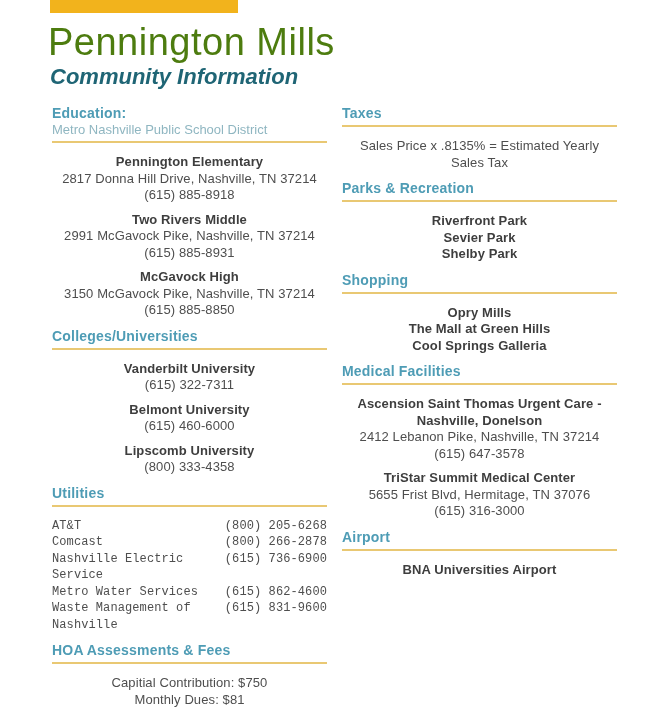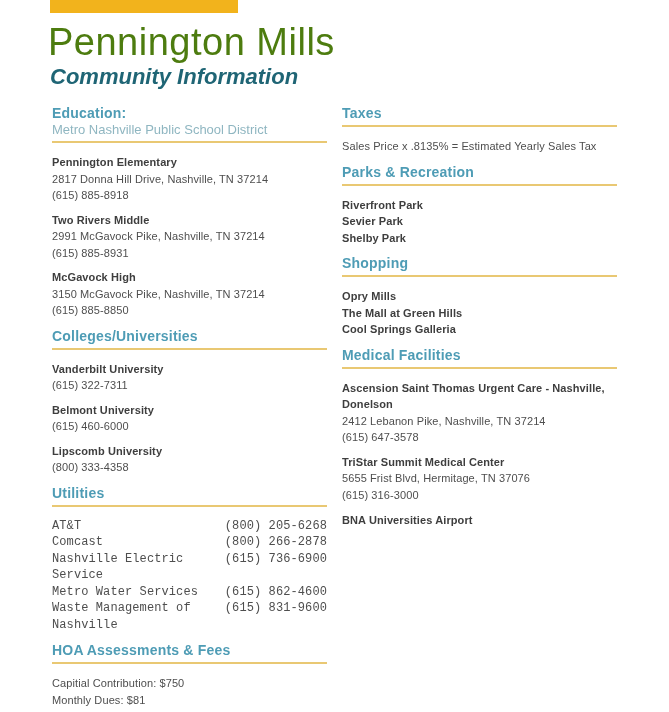--- a/index.html
+++ b/index.html
@@ -54,23 +54,24 @@
   }
   .subheading {
     font-size: 13px;
     font-weight: 400;
     color: #8FB6C1;
     line-height: 15px;
     margin-top: 1px;
   }
   .entry { margin-bottom: 8px; }
   .line {
-    font-size: 11px;
+    font-size: 13px;
     line-height: 16.5px;
     letter-spacing: 0.1px;
+    text-align: center;
   }
   .name { font-weight: 700; color: #3E3E3E; }
   .util-row {
     display: flex;
     justify-content: space-between;
     font-size: 12px;
     line-height: 16.5px;
     letter-spacing: 0.1px;
     font-family: Liberation Mono, monospace;
   }
@@ -202,18 +203,21 @@
           <div class="line">(615) 647-3578</div>
         </div>
         <div class="entry">
           <div class="line name">TriStar Summit Medical Center</div>
           <div class="line">5655 Frist Blvd, Hermitage, TN 37076</div>
           <div class="line">(615) 316-3000</div>
         </div>
       </section>
 
       <section class="sec">
+        <div class="sec-head">
+          <div class="heading">Airport</div>
+        </div>
         <div class="line name">BNA Universities Airport</div>
       </section>
 
     </div>
   </div>
 </div>
 
 </body></html>

